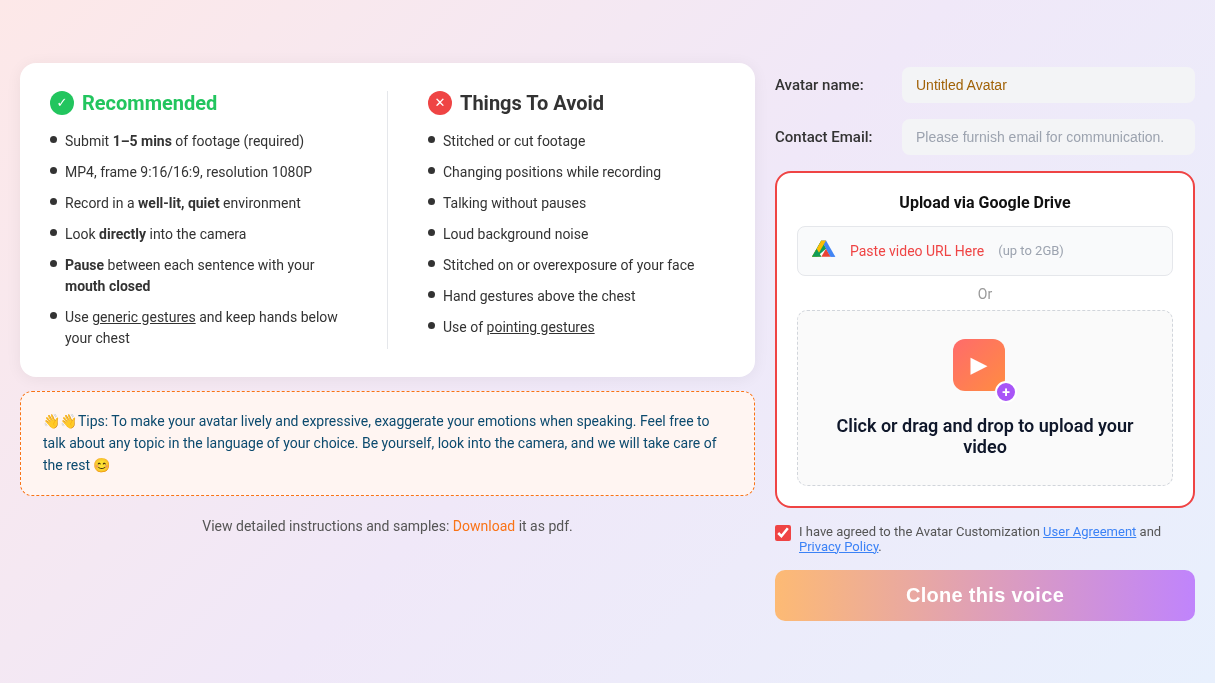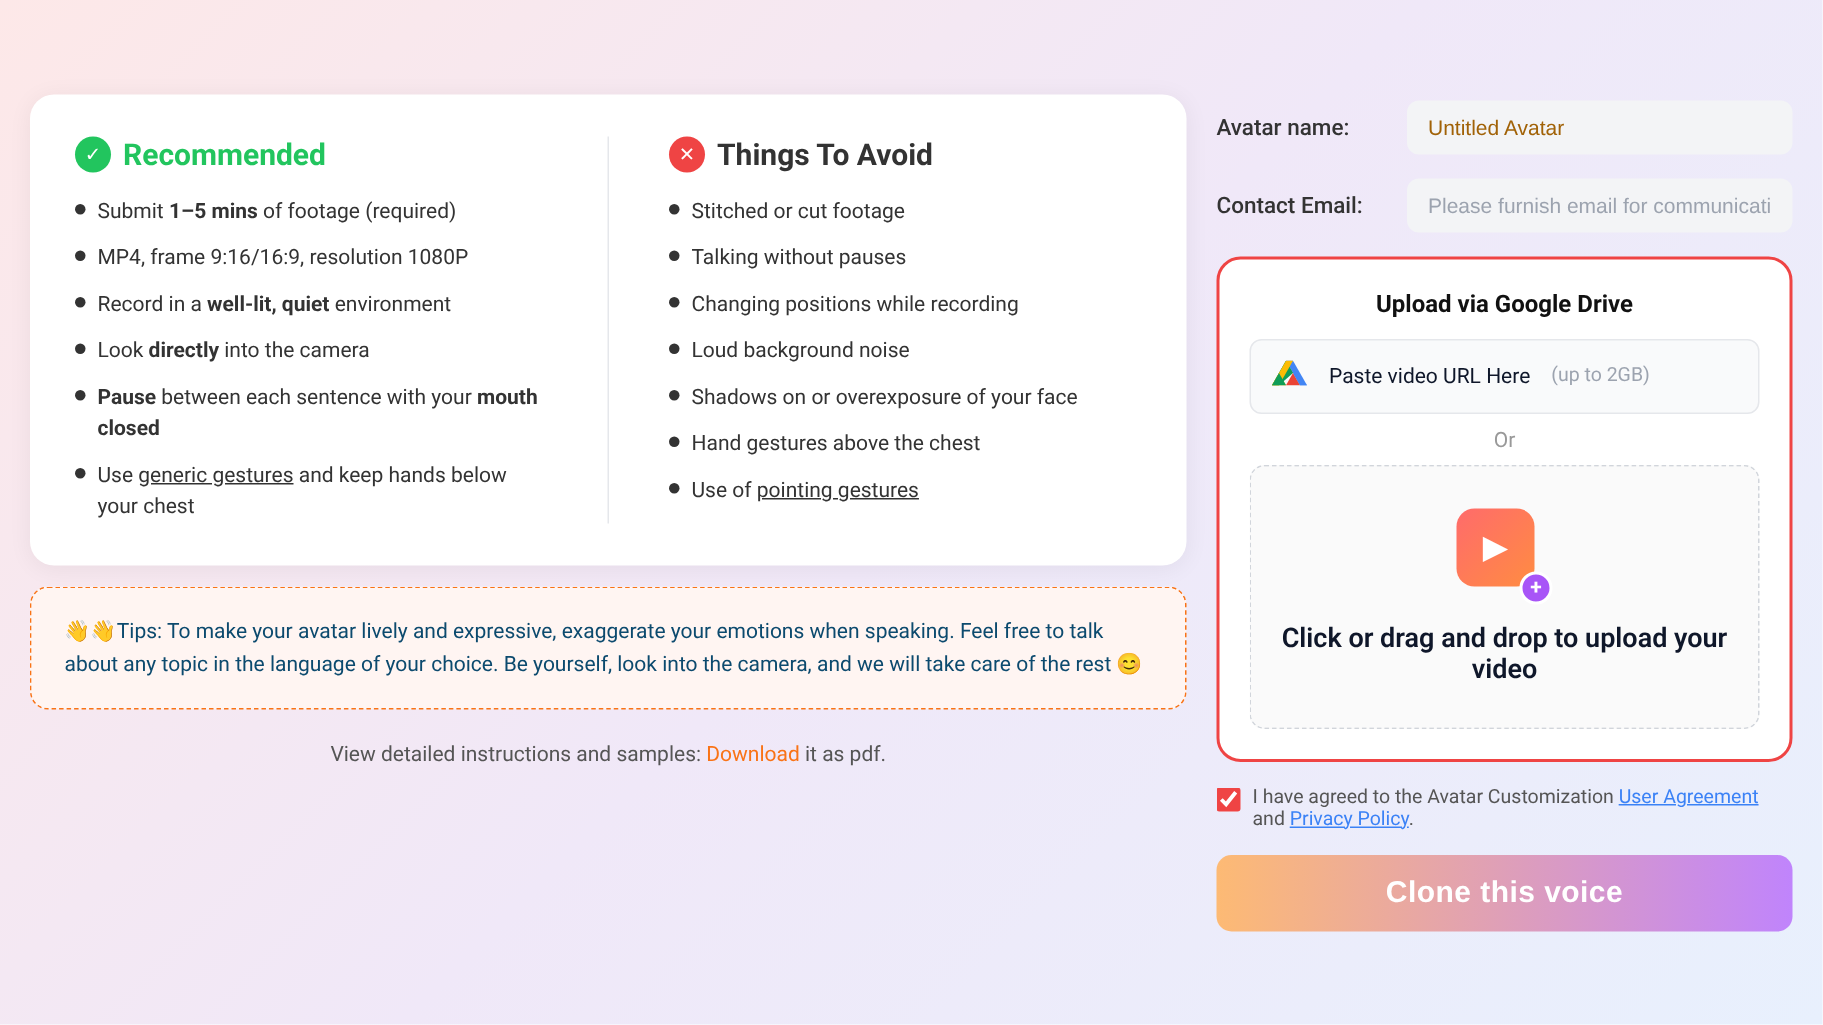--- a/index.html
+++ b/index.html
@@ -112,21 +112,21 @@
       font-size: 14px;
       color: #555;
       padding: 8px 0 4px;
     }
     .download-link {
       color: #f97316;
       text-decoration: none;
     }
     
     .right-panel {
-      width: 384px;
+      width: 420px;
       flex-shrink: 0;
       display: flex;
       flex-direction: column;
       gap: 16px;
       padding-top: 4px;
     }
     .form-row {
       display: flex;
       align-items: center;
       gap: 12px;
@@ -173,21 +173,21 @@
       gap: 10px;
       margin-bottom: 10px;
     }
     .gdrive-icon {
       width: 28px;
       height: 28px;
       flex-shrink: 0;
     }
     .gdrive-placeholder {
       font-size: 14px;
-      color: #0f172a;
+      color: #ef4444;
     }
     .gdrive-limit {
       font-size: 13px;
       color: #9ca3af;
       margin-left: 4px;
     }
     .or-divider {
       text-align: center;
       font-size: 14px;
       color: #999;
@@ -324,33 +324,33 @@
             <div class="title-icon icon-x">✕</div>
             <span class="col-title-text avoid-title">Things To Avoid</span>
           </div>
           <ul class="bullet-list">
             <li>
               <span class="bullet-dot"></span>
               <span>Stitched or cut footage</span>
             </li>
             <li>
               <span class="bullet-dot"></span>
+              <span>Changing positions while recording</span>
+            </li>
+            <li>
+              <span class="bullet-dot"></span>
               <span>Talking without pauses</span>
             </li>
             <li>
               <span class="bullet-dot"></span>
-              <span>Changing positions while recording</span>
-            </li>
-            <li>
-              <span class="bullet-dot"></span>
               <span>Loud background noise</span>
             </li>
             <li>
               <span class="bullet-dot"></span>
-              <span>Shadows on or overexposure of your face</span>
+              <span>Stitched on or overexposure of your face</span>
             </li>
             <li>
               <span class="bullet-dot"></span>
               <span>Hand gestures above the chest</span>
             </li>
             <li>
               <span class="bullet-dot"></span>
               <span>Use of <u>pointing gestures</u></span>
             </li>
           </ul>

